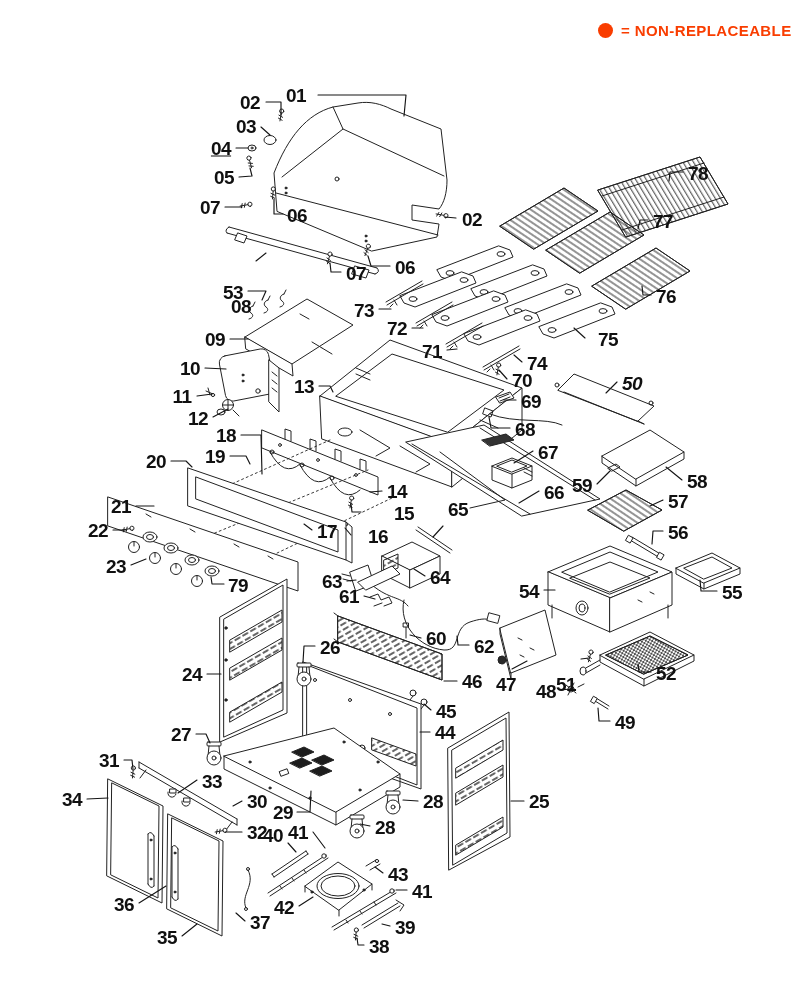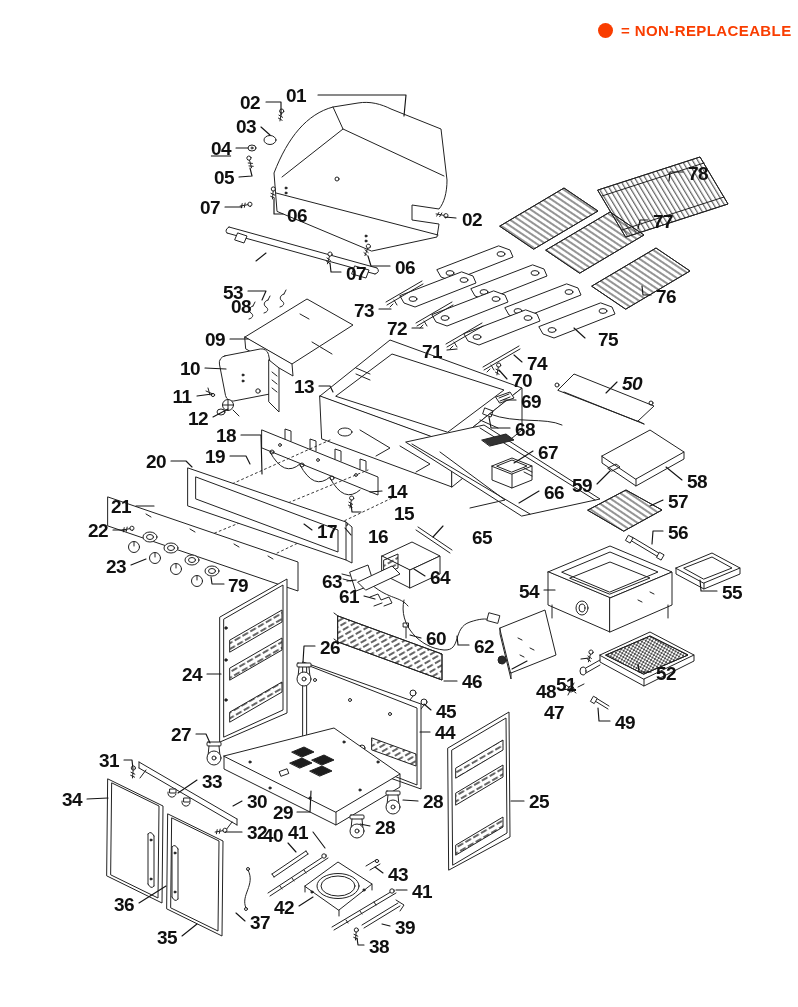--- a/index.html
+++ b/index.html
@@ -628,35 +628,35 @@
       <div class="part-label" style="left: 440px; top: 577px;">64</div>
       <div class="part-label" style="left: 436px; top: 638px;">60</div>
       <div class="part-label" style="left: 484px; top: 646px;">62</div>
       <div class="part-label" style="left: 330px; top: 647px;">26</div>
       <div class="part-label" style="left: 192px; top: 674px;">24</div>
       <div class="part-label" style="left: 181px; top: 734px;">27</div>
       <div class="part-label" style="left: 539px; top: 801px;">25</div>
       <div class="part-label" style="left: 445px; top: 732px;">44</div>
       <div class="part-label" style="left: 446px; top: 711px;">45</div>
       <div class="part-label" style="left: 472px; top: 681px;">46</div>
-      <div class="part-label" style="left: 506px; top: 712px; margin-left: 48px;">47</div>
+      <div class="part-label" style="left: 506px; top: 684px;">47</div>
       <div class="part-label" style="left: 546px; top: 691px;">48</div>
       <div class="part-label" style="left: 625px; top: 722px;">49</div>
       <div class="part-label" style="left: 566px; top: 660px; margin-top: 24px;">51</div>
       <div class="part-label" style="left: 666px; top: 673px;">52</div>
       <div class="part-label" style="left: 529px; top: 591px;">54</div>
       <div class="part-label" style="left: 732px; top: 592px;">55</div>
       <div class="part-label" style="left: 678px; top: 532px;">56</div>
       <div class="part-label" style="left: 678px; top: 501px;">57</div>
       <div class="part-label" style="left: 697px; top: 481px;">58</div>
       <div class="part-label" style="left: 582px; top: 485px;">59</div>
       <div class="part-label" style="left: 632px; top: 383px; font-style: italic;">50</div>
       <div class="part-label" style="left: 554px; top: 492px;">66</div>
       <div class="part-label" style="left: 548px; top: 452px;">67</div>
-      <div class="part-label" style="left: 458px; top: 537px; margin-left: 24px;">65</div>
+      <div class="part-label" style="left: 458px; top: 509px;">65</div>
       <div class="part-label" style="left: 525px; top: 429px;">68</div>
       <div class="part-label" style="left: 531px; top: 401px;">69</div>
       <div class="part-label" style="left: 522px; top: 380px;">70</div>
       <div class="part-label" style="left: 537px; top: 363px;">74</div>
       <div class="part-label" style="left: 432px; top: 351px;">71</div>
       <div class="part-label" style="left: 397px; top: 328px;">72</div>
       <div class="part-label" style="left: 364px; top: 310px;">73</div>
       <div class="part-label" style="left: 600px; top: 339px; margin-left: 8px;">75</div>
       <div class="part-label" style="left: 666px; top: 296px;">76</div>
       <div class="part-label" style="left: 663px; top: 221px;">77</div>

